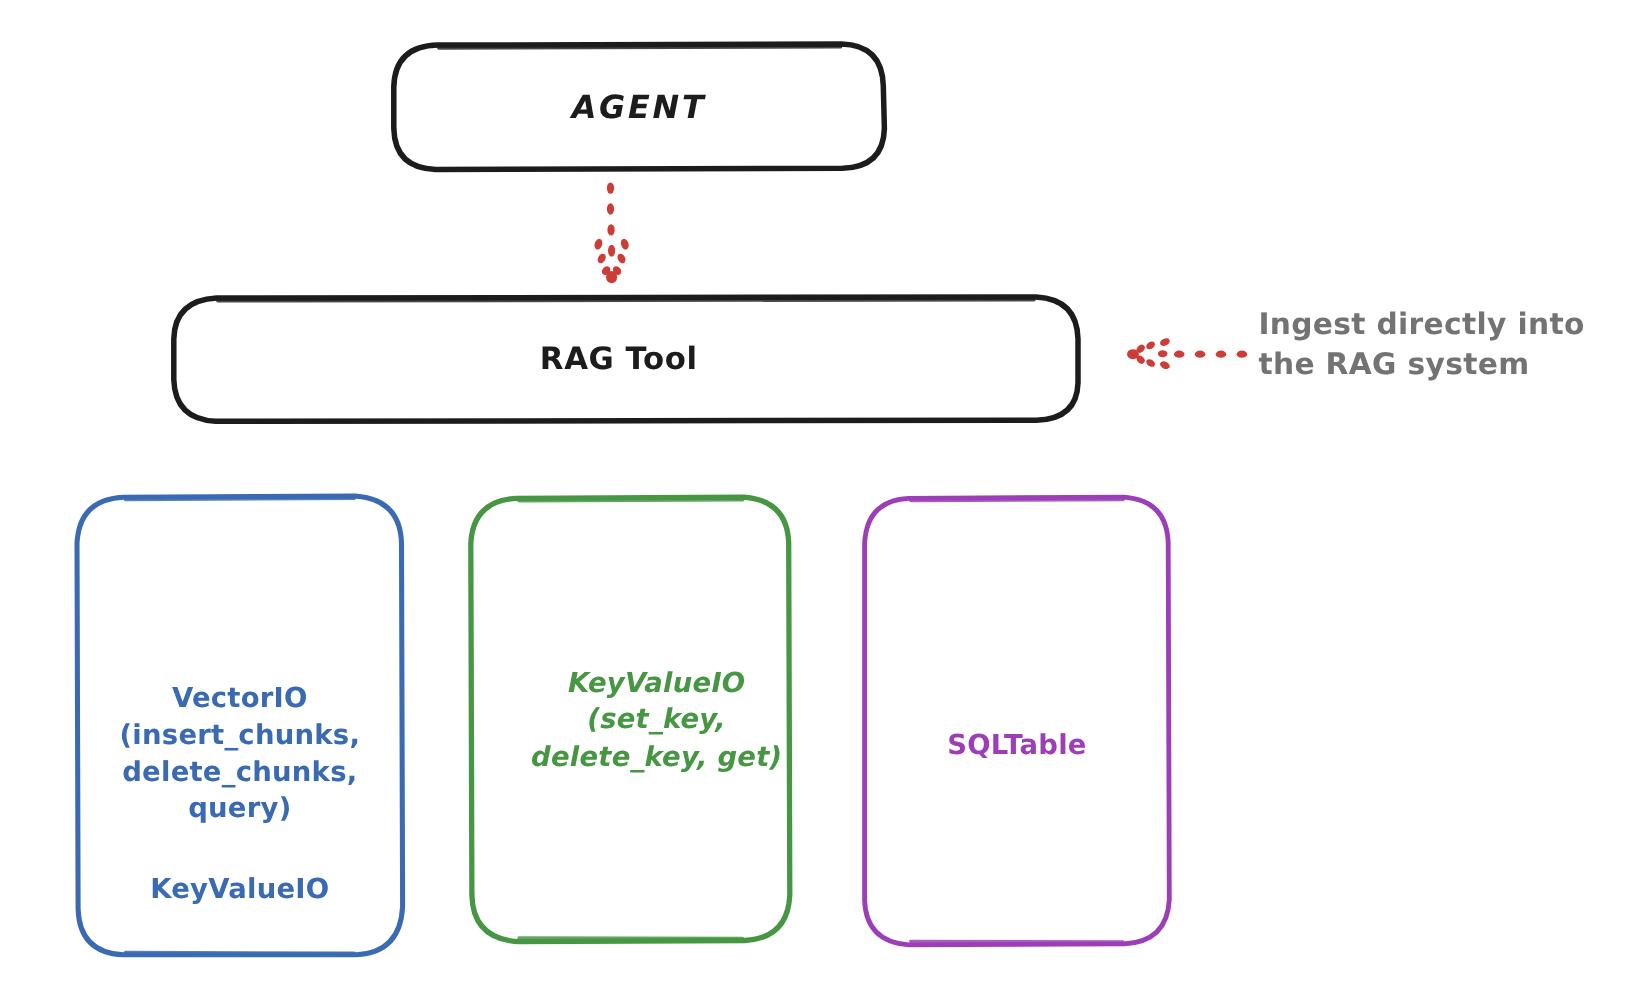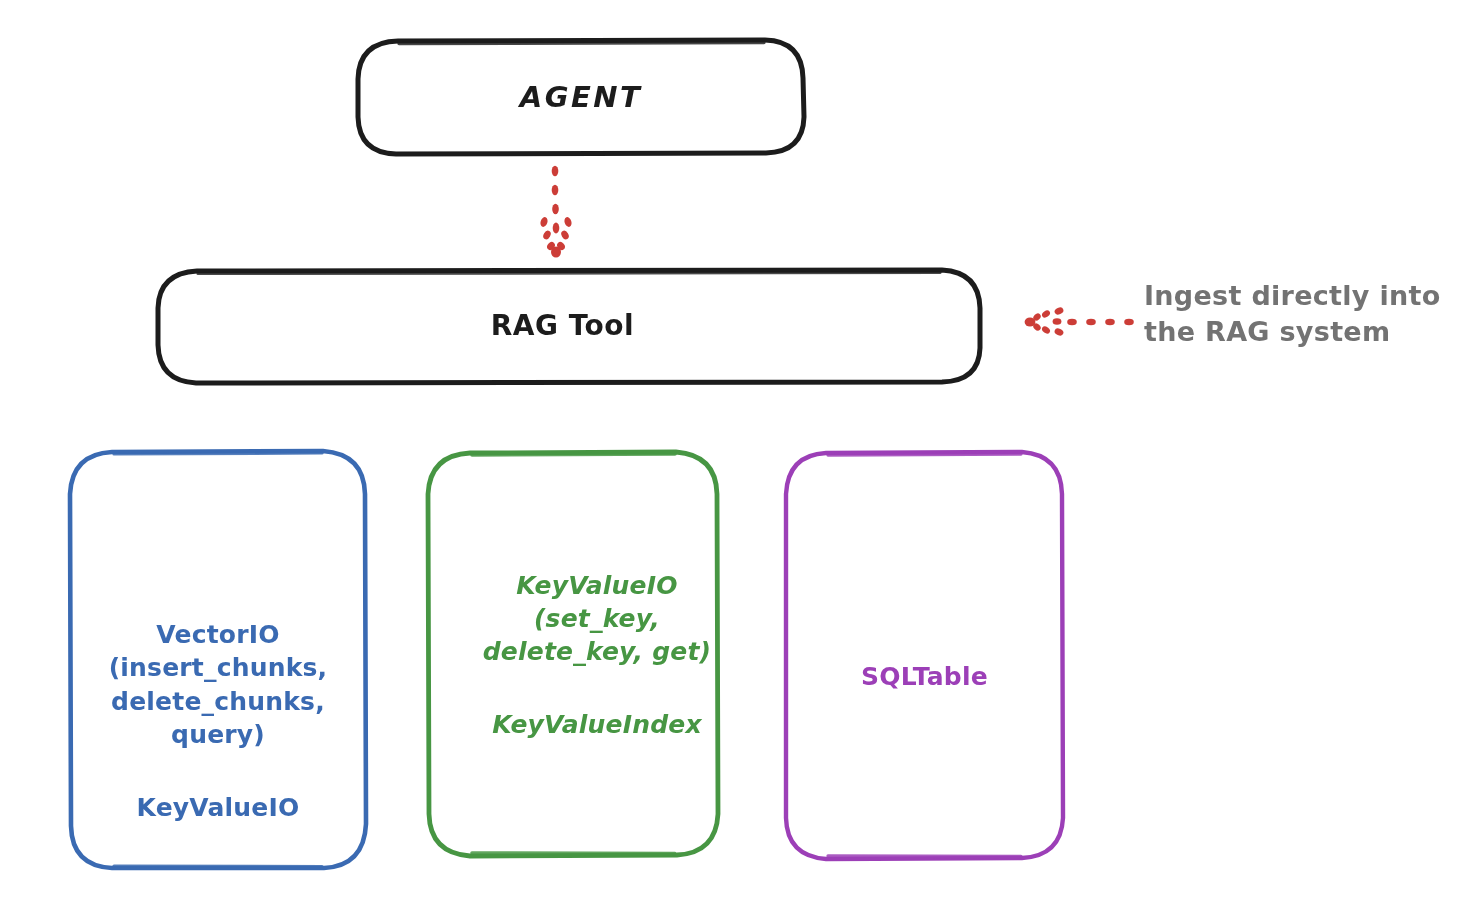--- a/index.html
+++ b/index.html
@@ -205,21 +205,20 @@
 (insert_chunks,
 delete_chunks,
 query)</div>
   <div class="index-label">KeyValueIO</div>
 </div>
 
 <div class="node provider" id="key-value-io-node">
   <div class="api-label">KeyValueIO
 (set_key,
 delete_key, get)</div>
-  <div class="index-label">KeyValueIndex</div>
 </div>
 
 <div class="node provider" id="relational-io-node">
   <div class="index-label">SQLTable</div>
 </div>
 
 <div id="ingest-annotation">Ingest directly into
 the RAG system</div>
 
 </body></html>

